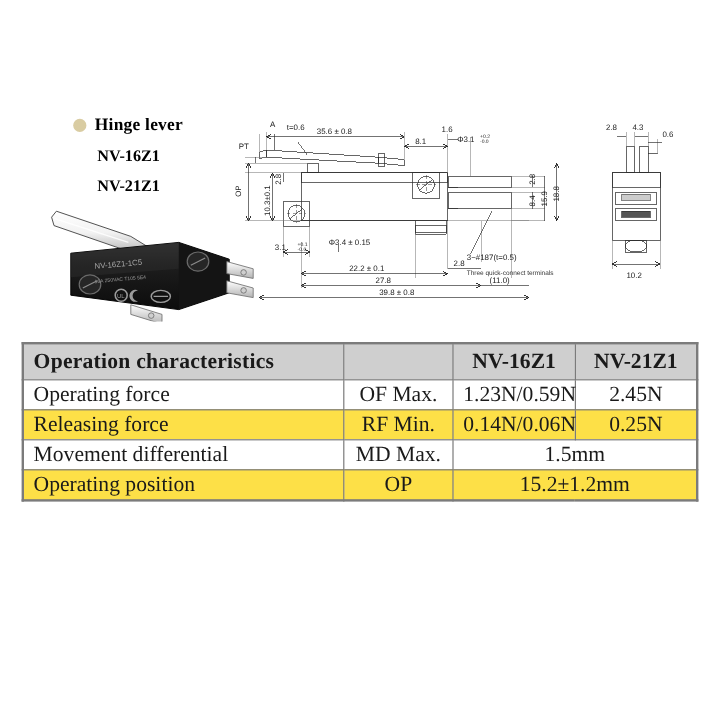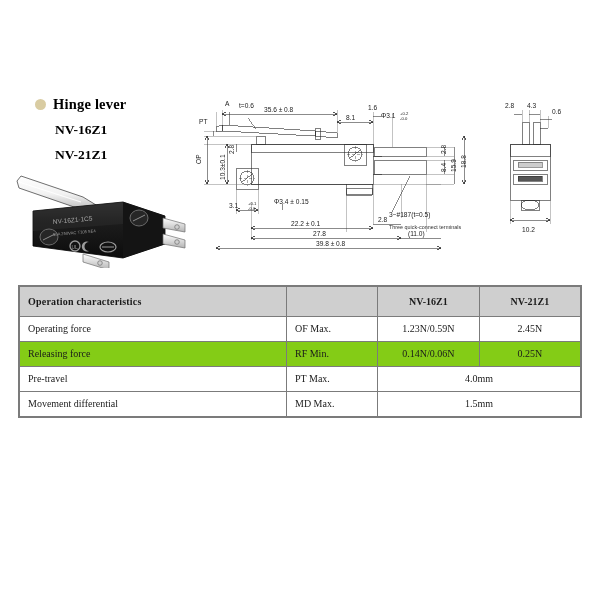--- a/index.html
+++ b/index.html
@@ -4,53 +4,53 @@
 <style>
   html,body{margin:0;padding:0;}
   body{
     width:600px;height:600px;
     background:#ffffff;
     font-family:"Liberation Serif", serif;
     position:relative;
     overflow:hidden;
   }
   
-  #product-block{position:absolute;left:5px;top:96px;width:185px;height:175px;}
+  #product-block{position:absolute;left:31px;top:96px;width:185px;height:175px;}
   .bullet-row{display:flex;align-items:center;gap:7px;margin-left:30px;}
   .bullet{width:11px;height:11px;border-radius:50%;background:#d9cca2;display:block;}
   .prod-title{font-weight:bold;font-size:14.5px;color:#000;letter-spacing:.2px;}
   .prod-model{font-weight:bold;font-size:13.5px;color:#000;margin-left:50px;margin-top:9px;}
   #switch-photo{position:absolute;left:0;top:62px;width:185px;height:110px;}
 
   
   #drawing{position:absolute;left:196px;top:92px;width:390px;height:170px;}
   #drawing svg{display:block;}
 
   
   #spec-table{
     position:absolute;left:18px;top:285px;width:564px;
     border-collapse:collapse;
     border:2px solid #7b7b7b;
     table-layout:fixed;
   }
   #spec-table td{
     border:1px solid #7b7b7b;
     height:24px;
-    font-size:10px;
+    font-size:18px;
     color:#1a1a1a;
     padding:0 8px;
     vertical-align:middle;
   }
   .c-name{width:250px;font-weight:normal;font-size:13px;}
-  .c-abbr{width:74px;font-size:12.5px;font-family:"Liberation Serif",serif;}
+  .c-abbr{width:74px;font-size:12.5px;font-family:"Liberation Serif",serif;text-align:center;}
   .c-val{text-align:center;font-size:12px;}
   .hdr{background:#cfcfcf;height:30px;}
   .hdr .c-name{font-size:15px;font-weight:bold;letter-spacing:.2px;}
   .hdr .c-val{font-weight:bold;font-size:13.5px;}
-  .shaded{background:#84cc16;}
+  .shaded{background:#fde047;}
   .plain{background:#ffffff;}
 </style>
 </head>
 <body>
 
 <div id="product-block">
   <div class="bullet-row">
     <span class="bullet"></span>
     <span class="prod-title">Hinge lever</span>
   </div>
@@ -304,27 +304,27 @@
       <td class="c-val">2.45N</td>
     </tr>
 
     <tr class="shaded">
       <td class="c-name">Releasing force</td>
       <td class="c-abbr">RF Min.</td>
       <td class="c-val">0.14N/0.06N</td>
       <td class="c-val">0.25N</td>
     </tr>
 
-    <tr class="plain">
-      <td class="c-name">Pre-travel</td>
-      <td class="c-abbr">PT Max.</td>
-      <td class="c-val" colspan="2">4.0mm</td>
-    </tr>
 
 
     <tr class="plain">
       <td class="c-name">Movement differential</td>
       <td class="c-abbr">MD Max.</td>
       <td class="c-val" colspan="2">1.5mm</td>
     </tr>
 
+    <tr class="shaded">
+      <td class="c-name">Operating position</td>
+      <td class="c-abbr">OP</td>
+      <td class="c-val" colspan="2">15.2±1.2mm</td>
+    </tr>
   </tbody>
 </table>
 
 </body></html>

